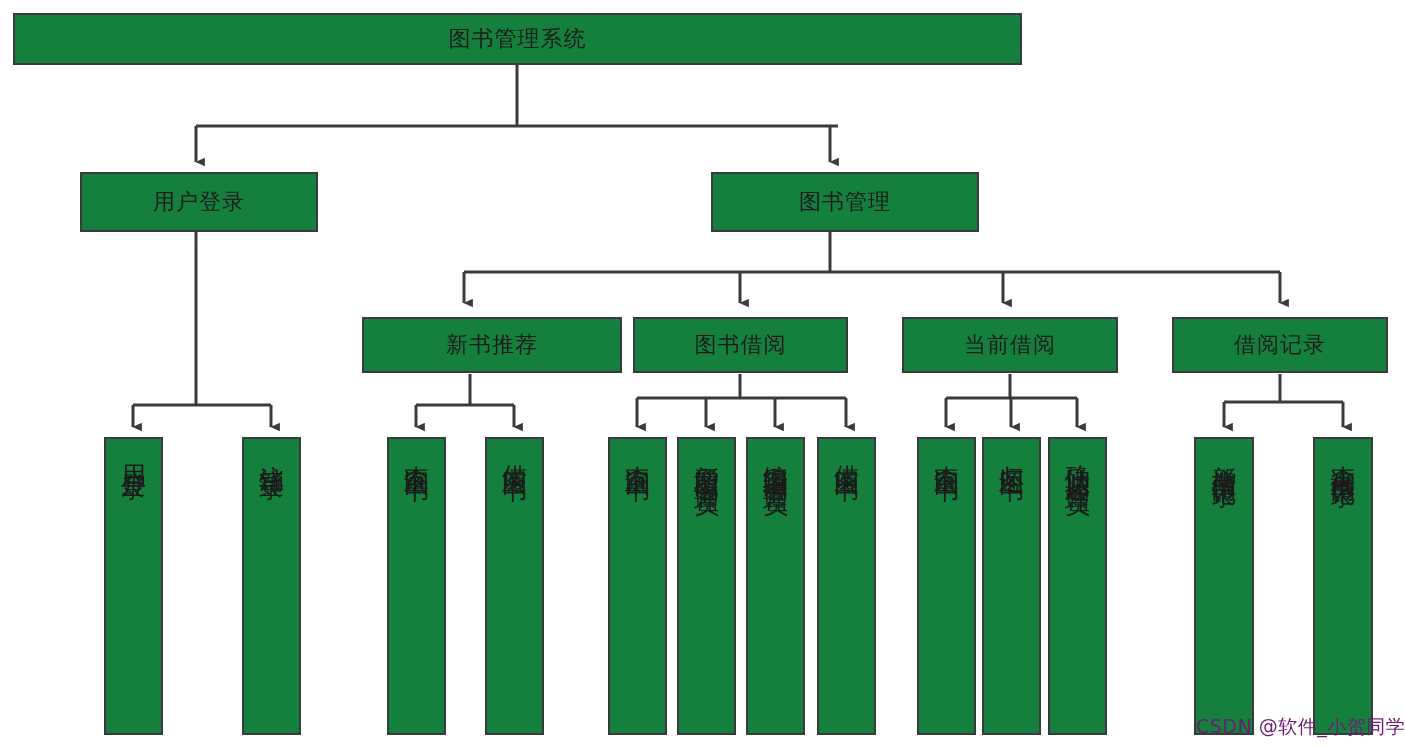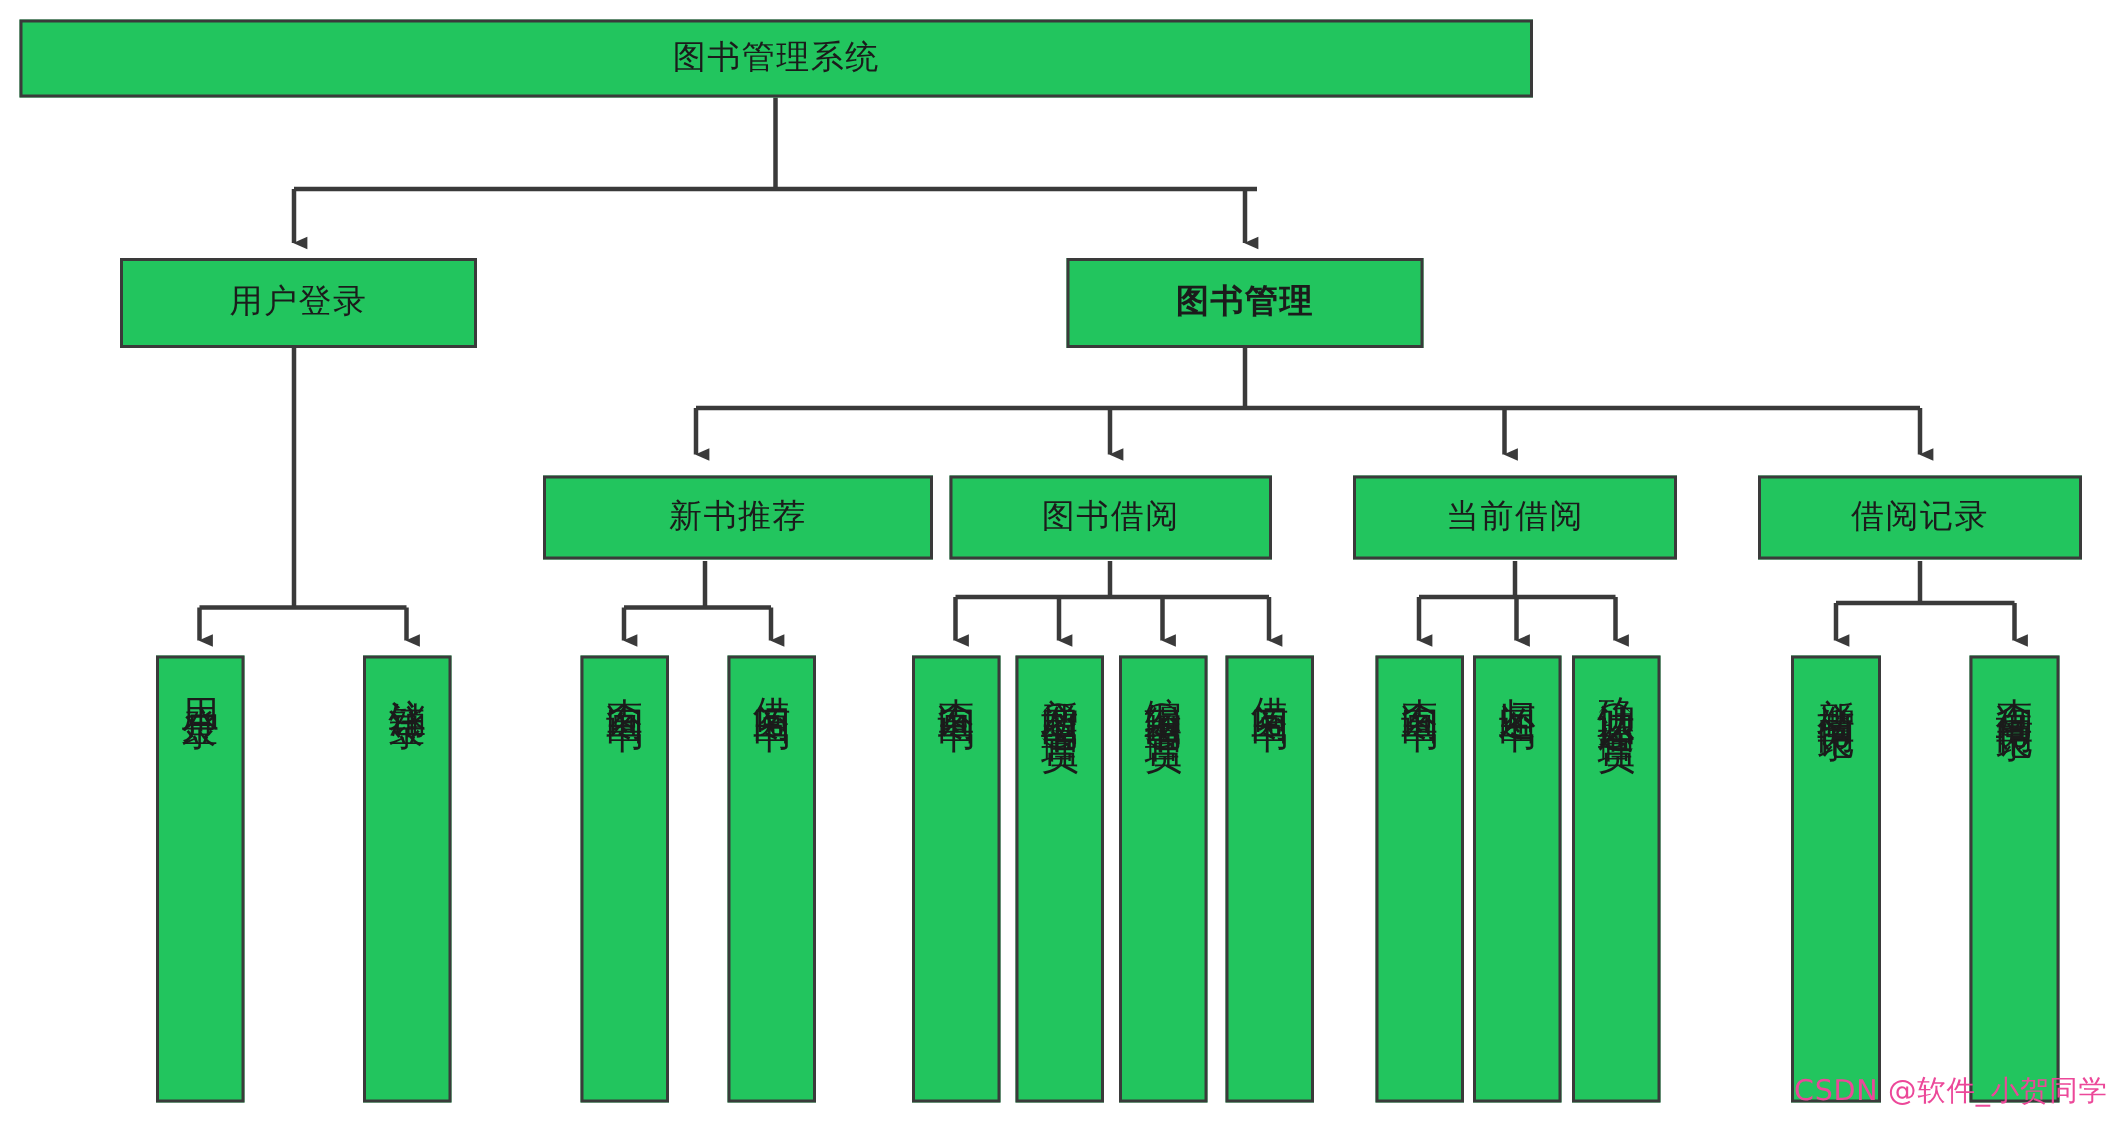--- a/index.html
+++ b/index.html
@@ -22,21 +22,21 @@
   svg.diagram-canvas {
     position: absolute;
     top: 0;
     left: 0;
     width: 1405px;
     height: 747px;
   }
   .node-box {
     position: absolute;
     box-sizing: border-box;
-    background: #22c55e;
+    background: #15803d;
     border: 2.5px solid #3a3a3a;
     display: flex;
     align-items: center;
     justify-content: center;
     color: #1b1b1b;
   }
   .node-box.horizontal .node-label {
     writing-mode: horizontal-tb;
     font-size: 22px;
     letter-spacing: 1px;
@@ -54,21 +54,21 @@
     letter-spacing: 4px;
     line-height: 1.0;
     white-space: nowrap;
   }
   .node-label {
     display: block;
   }
   .watermark {
     position: absolute;
     font-size: 19px;
-    color: #ec4899;
+    color: #701a75;
     white-space: nowrap;
     letter-spacing: 0.5px;
     font-family: "DejaVu Sans", "Liberation Sans", sans-serif;
   }
 </style>
 </head>
 <body>
 
 <div id="diagram-root">
 
@@ -124,21 +124,21 @@
   </svg>
 
   <div class="node-box horizontal" style="left:13px; top:13px; width:1009px; height:52px;">
     <span class="node-label">图书管理系统</span>
   </div>
 
   <div class="node-box horizontal" style="left:80px; top:172px; width:238px; height:60px;">
     <span class="node-label">用户登录</span>
   </div>
 
-  <div class="node-box horizontal" style="left:711px; top:172px; width:238px; height:60px;font-weight:bold;">
+  <div class="node-box horizontal" style="left:711px; top:172px; width:268px; height:60px;">
     <span class="node-label">图书管理</span>
   </div>
 
   <div class="node-box horizontal" style="left:362px; top:317px; width:260px; height:56px;">
     <span class="node-label">新书推荐</span>
   </div>
 
   <div class="node-box horizontal" style="left:902px; top:317px; width:216px; height:56px;">
     <span class="node-label">当前借阅</span>
   </div>

